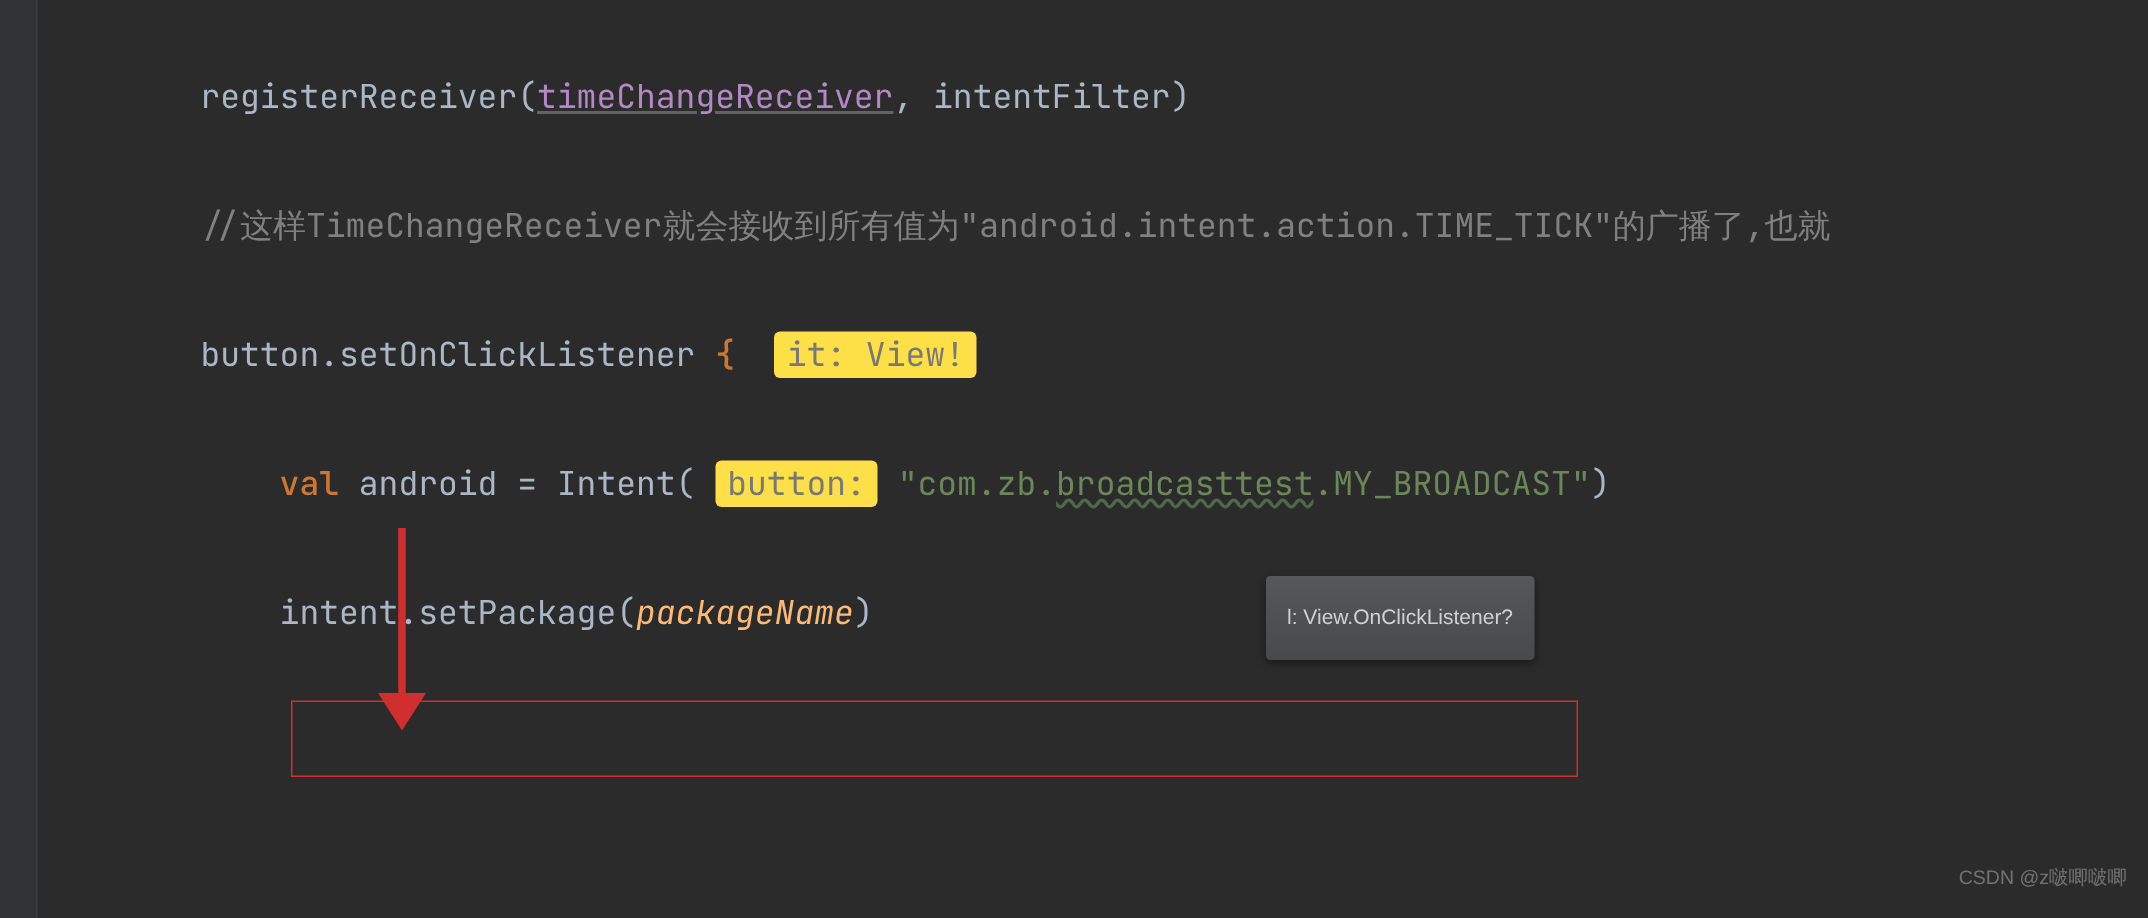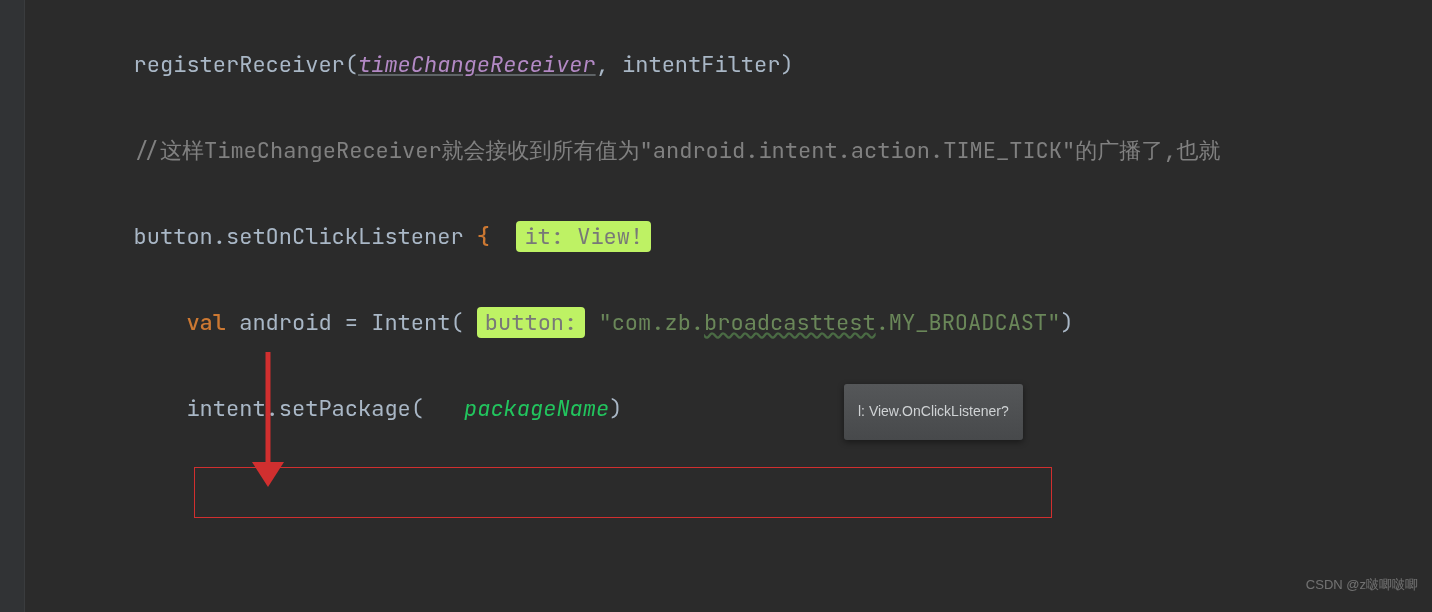--- a/index.html
+++ b/index.html
@@ -1,25 +1,25 @@
 <!DOCTYPE html>
 <html><head>
 <meta charset="utf-8">
 <style>
   html,body{margin:0;padding:0;background:#2b2b2b;width:1432px;height:612px;overflow:hidden;font-family:Consolas,"JetBrains Mono",Menlo,monospace;font-size:22px;line-height:43px;color:#a9b7c6;}
   .gutter{position:absolute;left:0;top:0;width:24px;height:612px;background:#313335;border-right:1px solid #3a3c3e;}
   .code{position:absolute;left:24px;top:0;right:0;height:612px;white-space:pre;letter-spacing:0;}
   .line{display:block;padding-left:4px;}
   .kw{color:#cc7832;font-weight:500;}
-  .id-ul{color:#b389c5;font-style:italic;text-decoration:underline;text-decoration-color:#5e6366;}
-  .fld-it{color:#22c55e;font-style:italic;margin-left:40px;}
+  .id-ul{color:#b389c5;text-decoration:underline;text-decoration-color:#5e6366;}
+  .fld-it{color:#fdba74;font-style:italic;}
   .cmt{color:#808080;}
   .str{color:#6a8759;}
   .str-wavy{text-decoration:underline wavy #4a6b44;}
-  .hint{background:#bef264;color:#787878;border-radius:4px;padding:1px 8px;text-align:right;}
+  .hint{background:#fde047;color:#787878;border-radius:4px;padding:1px 8px;text-align:right;}
   @keyframes blink{50%{border-color:transparent;}}
   .redbox{position:absolute;border:1px solid #d12f2f;pointer-events:none;}
   .arrow{position:absolute;pointer-events:none;}
   .tooltip{position:absolute;background:#4b4d4f;background:linear-gradient(#555759,#47494b);color:#cfd2d4;font-family:Arial,sans-serif;font-size:14px;padding:6px 14px 7px 14px;border-radius:3px;box-shadow:0 2px 6px rgba(0,0,0,.45);white-space:nowrap;}
   .wm{position:absolute;right:14px;bottom:6px;font-family:"Microsoft YaHei",Arial,sans-serif;font-size:13px;color:rgba(230,230,230,0.38);font-weight:400;}
 </style>
 </head>
 <body>
 
 <div class="gutter"></div>

